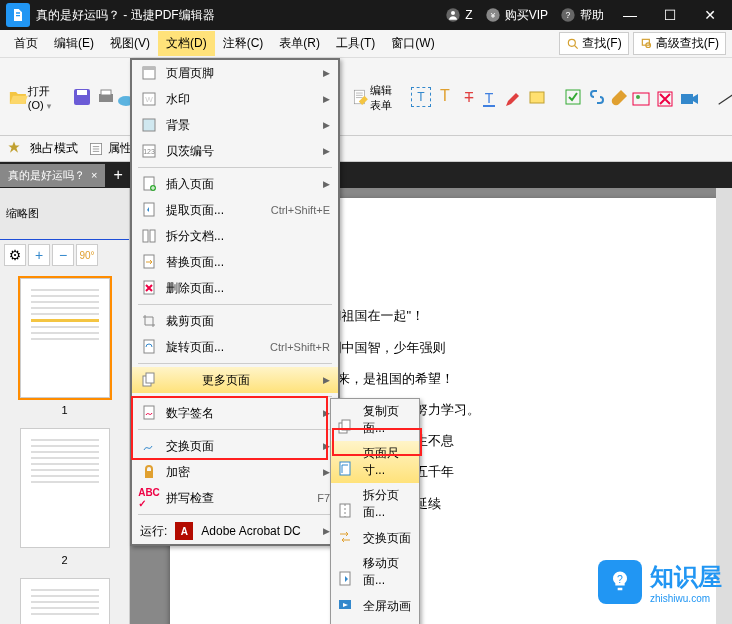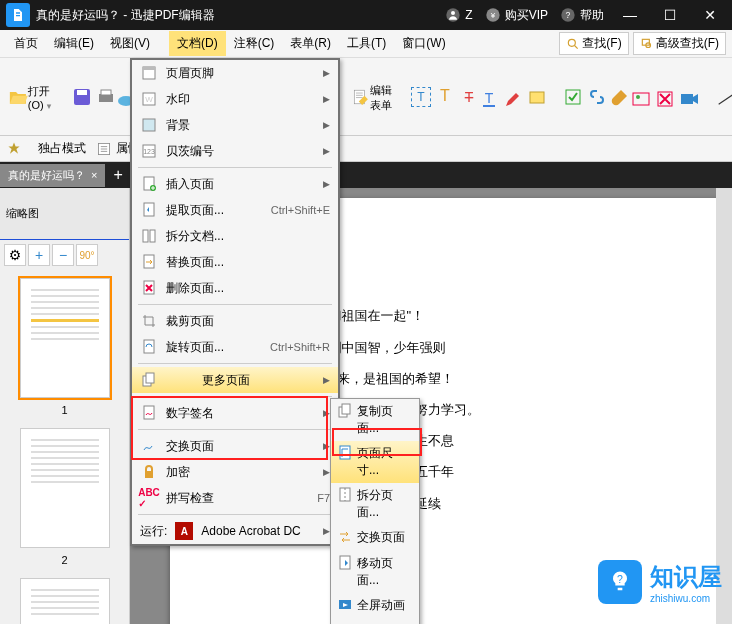--- a/index.html
+++ b/index.html
@@ -7,21 +7,21 @@
 
 .titlebar { background: #1a1a1a; height: 30px; display: flex; align-items: center; color: #fff; font-size: 12px; }
 .titlebar .app-icon { width: 24px; height: 24px; background: #2196f3; margin: 0 6px; display: flex; align-items: center; justify-content: center; color: #fff; border-radius: 3px; }
 .titlebar .title { flex: 1; }
 .titlebar .right { display: flex; align-items: center; gap: 12px; padding-right: 8px; }
 .titlebar .right span { cursor: pointer; }
 .titlebar .winbtn { width: 28px; text-align: center; font-size: 14px; }
 
 .menubar { background: #f5f5f5; height: 28px; display: flex; align-items: center; padding: 0 6px; border-bottom: 1px solid #ddd; font-size: 12px; }
 .menubar .mitem { padding: 4px 8px; cursor: pointer; }
-.menubar .mitem.active { background: #ffe27a; margin-left: 11px; }
+.menubar .mitem.active { background: #ffe27a; }
 .menubar .spacer { flex: 1; }
 .menubar .search-btn { display: flex; align-items: center; gap: 2px; padding: 2px 6px; border: 1px solid #ccc; background: #fff; margin-left: 4px; }
 .menubar .search-btn .ico { width: 14px; height: 14px; }
 
 .toolbar { height: 78px; background: #f5f5f5; border-bottom: 1px solid #ccc; display: flex; position: relative; }
 .tool-group { padding: 4px 8px; display: flex; flex-direction: row; align-items: center; justify-content: space-between; }
 .bigicon { width: 32px; height: 32px; }
 .tool-label { font-size: 11px; margin-top: 2px; }
 .tool-row { display: flex; gap: 4px; }
 .smicon { width: 20px; height: 20px; display: inline-block; }
@@ -56,21 +56,21 @@
 .menu1 .mi .ico { width: 18px; height: 18px; display: flex; align-items: center; justify-content: center; flex-shrink: 0; }
 .menu1 .mi .lbl { flex: 1; }
 .menu1 .mi .sc { color: #666; font-size: 11px; }
 .menu1 .mi .arr { color: #666; font-size: 9px; }
 .menu1 .sep { height: 1px; background: #ccc; margin: 3px 6px; }
 .menu1 .mi.hl { background: linear-gradient(#fff4c8, #ffe27a); gap: 44px; }
 
 .redbox1 { position: absolute; border: 2px solid #ff2020; pointer-events: none; z-index: 200; }
 
 .menu2 { position: absolute; left: 330px; top: 398px; width: 90px; background: #f5f5f5; border: 1px solid #999; box-shadow: 2px 2px 4px rgba(0,0,0,.3); z-index: 110; font-size: 12px; }
-.menu2 .mi2 { display: flex; align-items: flex-start; padding: 4px 6px; cursor: pointer; gap: 2px; }
+.menu2 .mi2 { display: flex; align-items: flex-end; padding: 4px 6px; cursor: pointer; gap: 8px; }
 .menu2 .mi2 .ico { width: 18px; height: 18px; flex-shrink: 0; }
 .menu2 .mi2.hl { background: linear-gradient(#fff4c8, #ffe27a); }
 
 .watermark { position: absolute; right: 10px; bottom: 20px; display: flex; align-items: center; gap: 8px; z-index: 300; }
 .watermark .q { width: 44px; height: 44px; background: #2196f3; border-radius: 8px; display: flex; align-items: center; justify-content: center; }
 .watermark .q svg { width: 28px; height: 28px; }
 .watermark .txt { color: #2196f3; font-size: 24px; font-weight: bold; }
 .watermark .sub { color: #2196f3; font-size: 10px; }
 
 .scroll-right { position: absolute; right: 0; top: 0; bottom: 0; width: 16px; background: #ddd; }
@@ -321,21 +321,21 @@
     <div style="display:flex;align-items:center;gap:6px">
         <svg width="16" height="12" viewBox="0 0 16 12">
           <rect x="2" y="2" width="12" height="8" fill="#bde"></rect>
         </svg>
         <span style="font-size:11px">面积</span>
       </div>
   </div>
 </div>
 
 <div class="secondbar">
-  <span style="display:flex;align-items:flex-end;gap:16px">
+  <span style="display:flex;align-items:flex-start;gap:8px">
       <svg width="16" height="16" viewBox="0 0 20 20">
         <path fill="#c0a030" d="M10 2l2 5h5l-4 3 2 6-5-4-5 4 2-6-4-3h5z"></path>
       </svg>
       <span>独占模式</span>
     </span>
   <span style="display:flex;align-items:center;gap:4px">
       <svg width="16" height="16" viewBox="0 0 20 20">
         <rect x="3" y="3" width="14" height="14" fill="#fff" stroke="#888"></rect>
         <path stroke="#888" d="M6 7h8M6 10h8M6 13h8"></path>
       </svg>

